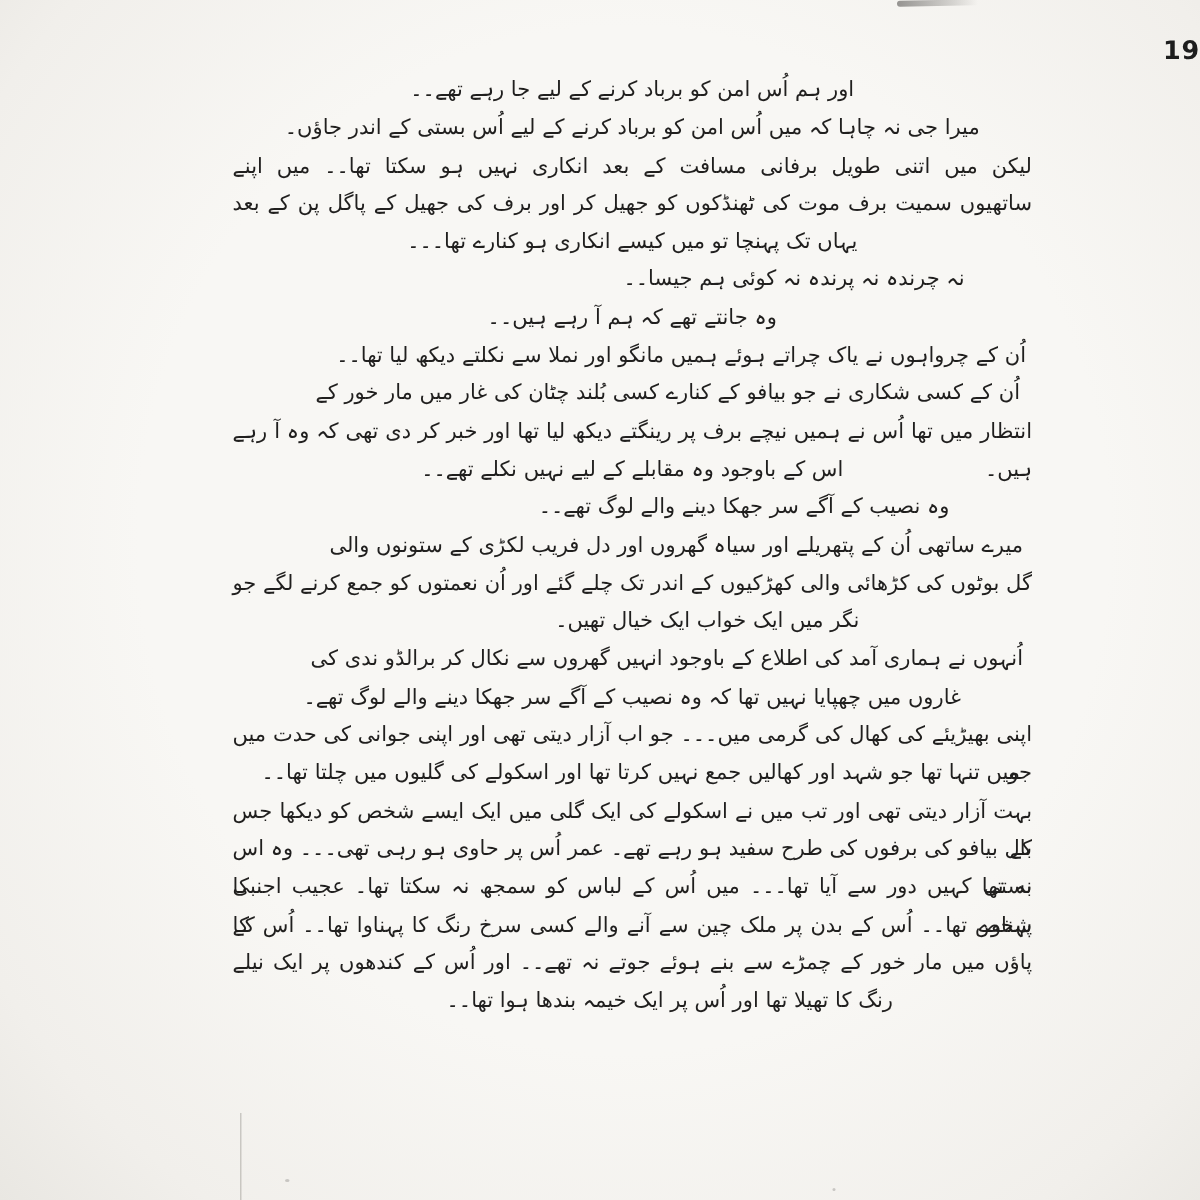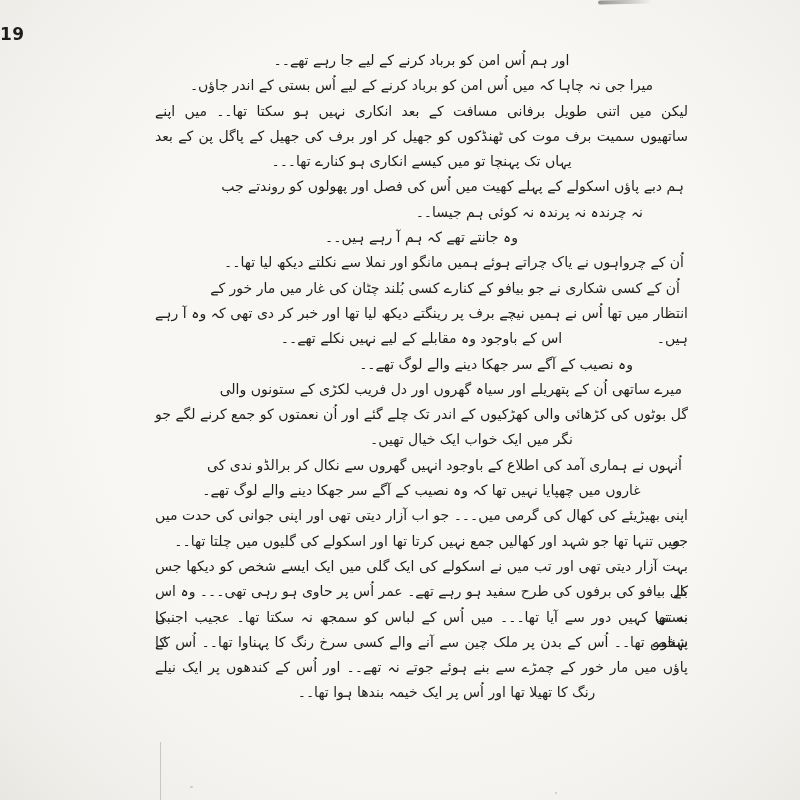--- a/index.html
+++ b/index.html
@@ -8,21 +8,21 @@
     width:800px;height:800px;
     margin:0 auto;
     overflow:hidden;
     background:
       radial-gradient(ellipse at 52% 45%, #f8f7f4 55%, #f1efeb 85%, #e9e7e2 100%);
     font-family:"DejaVu Sans", sans-serif;
   }
   .page-number{
     position:absolute;
     top:24px;left:0;right:0;
-    text-align:left;
+    text-align:right;
     font-size:17px;
     font-weight:bold;
     color:#1d1d1d;
     letter-spacing:.5px;
   }
   .text-block{
     position:absolute;
     top:48px;
     left:128px;
     right:112px;
@@ -65,21 +65,20 @@
 
 <div class="scan">
   <div class="smudge-top-right"></div>
   <div class="page-number">19</div>
   <div class="text-block">
       <div class="line pos-c">اور ہم اُس امن کو برباد کرنے کے لیے جا رہے تھے۔۔</div>
       <div class="line pos-c">میرا جی نہ چاہا کہ میں اُس امن کو برباد کرنے کے لیے اُس بستی کے اندر جاؤں۔</div>
       <div class="line pos-j">لیکن میں اتنی طویل برفانی مسافت کے بعد انکاری نہیں ہو سکتا تھا۔۔ میں اپنے</div>
       <div class="line pos-j">ساتھیوں سمیت برف موت کی ٹھنڈکوں کو جھیل کر اور برف کی جھیل کے پاگل پن کے بعد</div>
       <div class="line pos-c">یہاں تک پہنچا تو میں کیسے انکاری ہو کنارے تھا۔۔۔</div>
-      <div class="line pos-r" style="padding-right: 4px;">ہم دبے پاؤں اسکولے کے پہلے کھیت میں اُس کی فصل اور پھولوں کو روندتے جب</div>
       <div class="line pos-r" style="padding-right: 45px;">نہ چرندہ نہ پرندہ نہ کوئی ہم جیسا۔۔</div>
       <div class="line pos-c">وہ جانتے تھے کہ ہم آ رہے ہیں۔۔</div>
       <div class="line pos-r" style="padding-right: 4px;">اُن کے چرواہوں نے یاک چراتے ہوئے ہمیں مانگو اور نملا سے نکلتے دیکھ لیا تھا۔۔</div>
       <div class="line pos-r" style="padding-right: 8px;">اُن کے کسی شکاری نے جو بیافو کے کنارے کسی بُلند چٹان کی غار میں مار خور کے</div>
       <div class="line pos-j">انتظار میں تھا اُس نے ہمیں نیچے برف پر رینگتے دیکھ لیا تھا اور خبر کر دی تھی کہ وہ آ رہے ہیں۔</div>
       <div class="line pos-c">اس کے باوجود وہ مقابلے کے لیے نہیں نکلے تھے۔۔</div>
       <div class="line pos-r" style="padding-right: 55px;">وہ نصیب کے آگے سر جھکا دینے والے لوگ تھے۔۔</div>
       <div class="line pos-r" style="padding-right: 6px;">میرے ساتھی اُن کے پتھریلے اور سیاہ گھروں اور دل فریب لکڑی کے ستونوں والی</div>
       <div class="line pos-j">گل بوٹوں کی کڑھائی والی کھڑکیوں کے اندر تک چلے گئے اور اُن نعمتوں کو جمع کرنے لگے جو</div>
       <div class="line pos-l" style="padding-left: 100px;">نگر میں ایک خواب ایک خیال تھیں۔</div>

